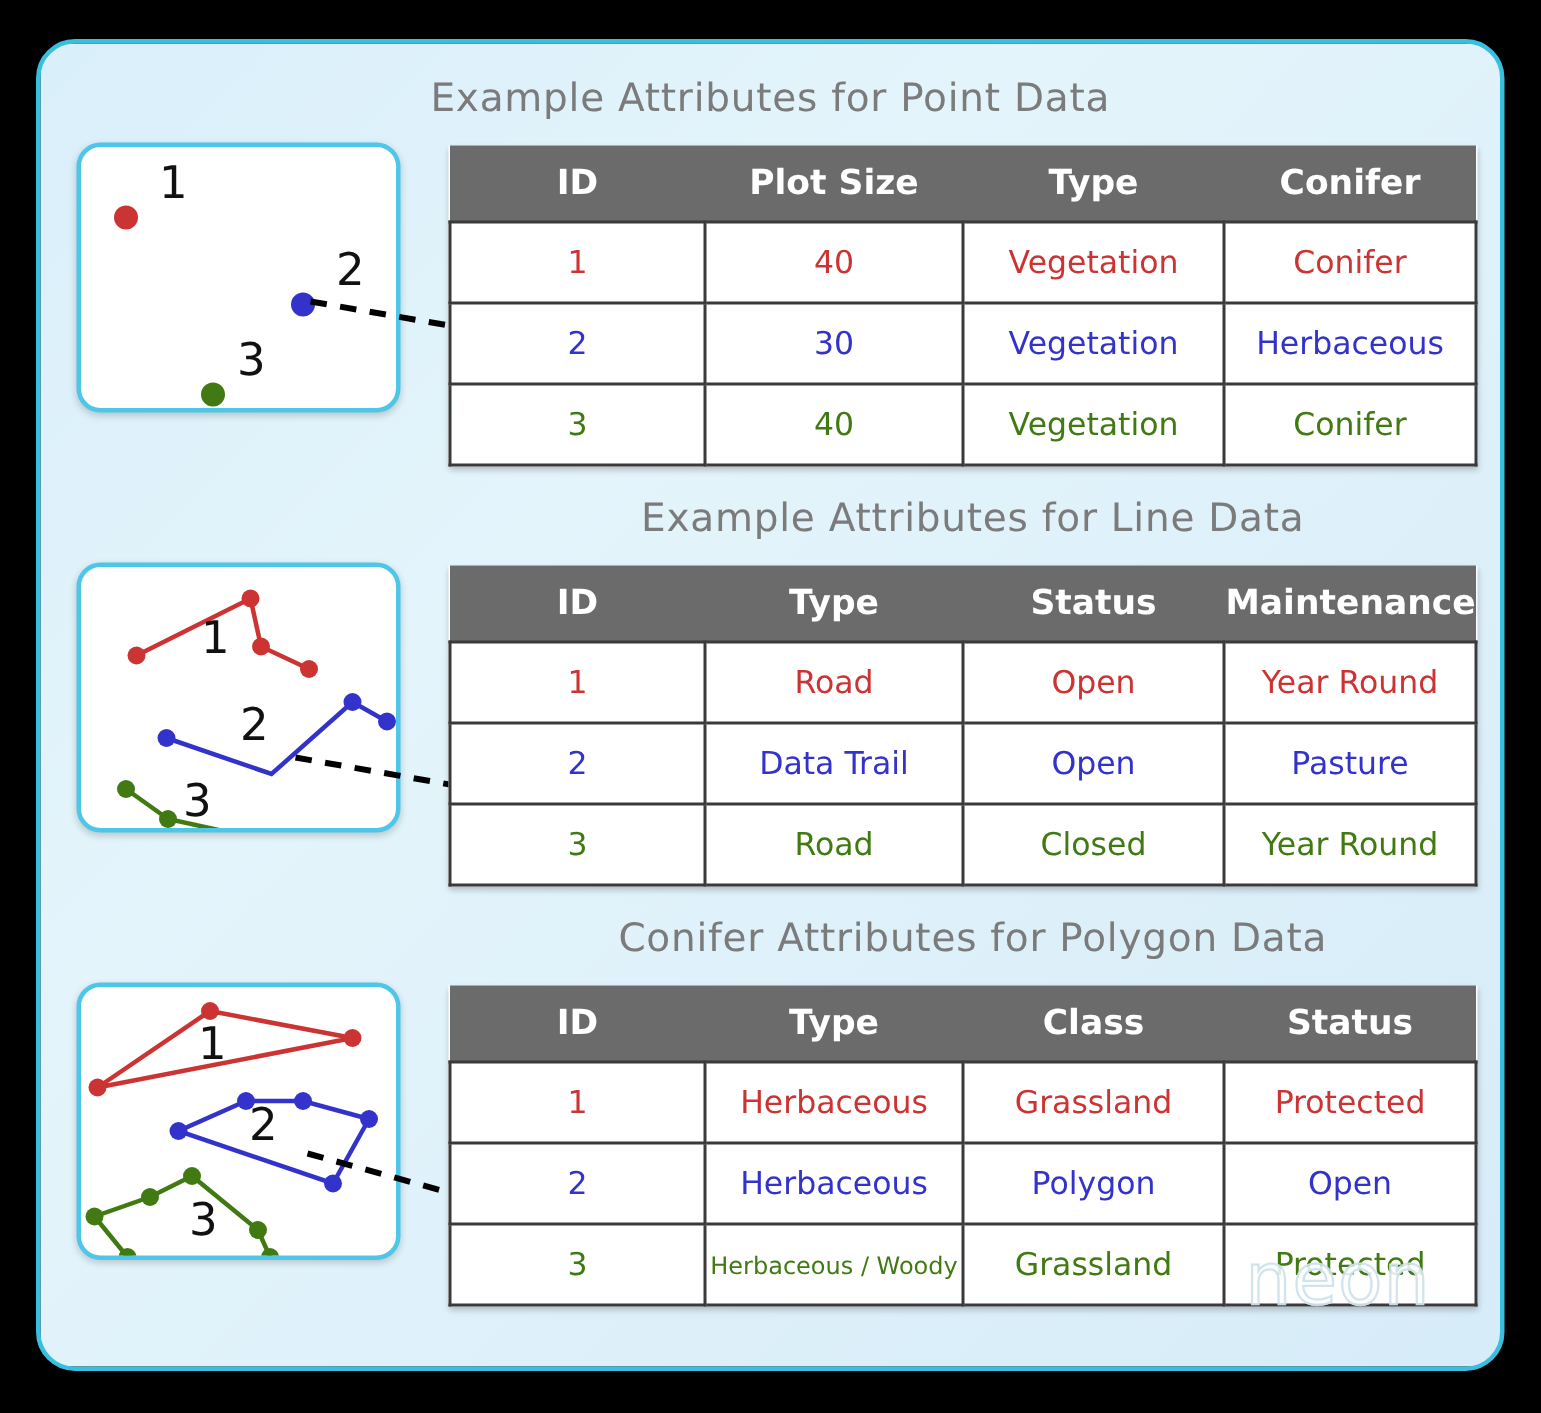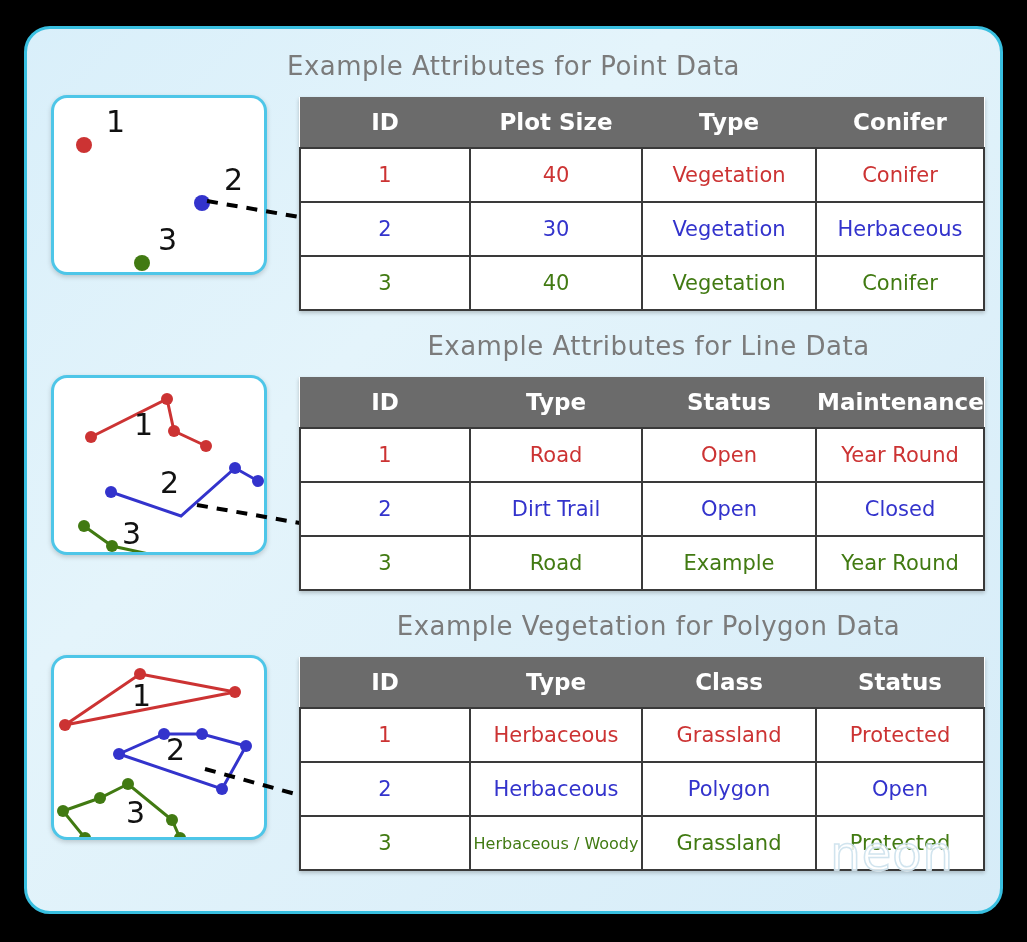--- a/index.html
+++ b/index.html
@@ -206,36 +206,36 @@
           </thead>
         <tbody>
           <tr>
             <td class="r-red">1</td>
             <td class="r-red">Road</td>
             <td class="r-red">Open</td>
             <td class="r-red">Year Round</td>
           </tr>
           <tr>
             <td class="r-blue">2</td>
-            <td class="r-blue">Dirt Trail</td>
+            <td class="r-blue">Data Trail</td>
             <td class="r-blue">Open</td>
-            <td class="r-blue">Closed</td>
+            <td class="r-blue">Pasture</td>
           </tr>
           <tr>
             <td class="r-green">3</td>
             <td class="r-green">Road</td>
-            <td class="r-green">Example</td>
+            <td class="r-green">Closed</td>
             <td class="r-green">Year Round</td>
           </tr>
         </tbody>
       </table>
     </div>
 
     <div class="section" style="top:560px;">
-      <div class="sec-title" style="left:0;top:22px;width:100%;padding-left:270px;box-sizing:border-box;">Example Vegetation for Polygon Data</div>
+      <div class="sec-title" style="left:0;top:22px;width:100%;padding-left:270px;box-sizing:border-box;">Conifer Attributes for Polygon Data</div>
 
       <div class="panel" style="left:24px;top:66px;width:216px;height:185px;">
         <svg width="210" height="179" viewBox="0 0 210 179">
           <polygon points="86,16 181,34 11,67" fill="none" stroke="#cc3333" stroke-width="3"></polygon>
           <circle cx="86" cy="16" r="6" fill="#cc3333"></circle>
           <circle cx="181" cy="34" r="6" fill="#cc3333"></circle>
           <circle cx="11" cy="67" r="6" fill="#cc3333"></circle>
           <text x="78" y="48" font-size="30" font-family="DejaVu Sans, sans-serif" fill="#111">1</text>
 
           <polygon points="110,76 148,76 192,88 168,131 65,96" fill="none" stroke="#3333cc" stroke-width="3"></polygon>

